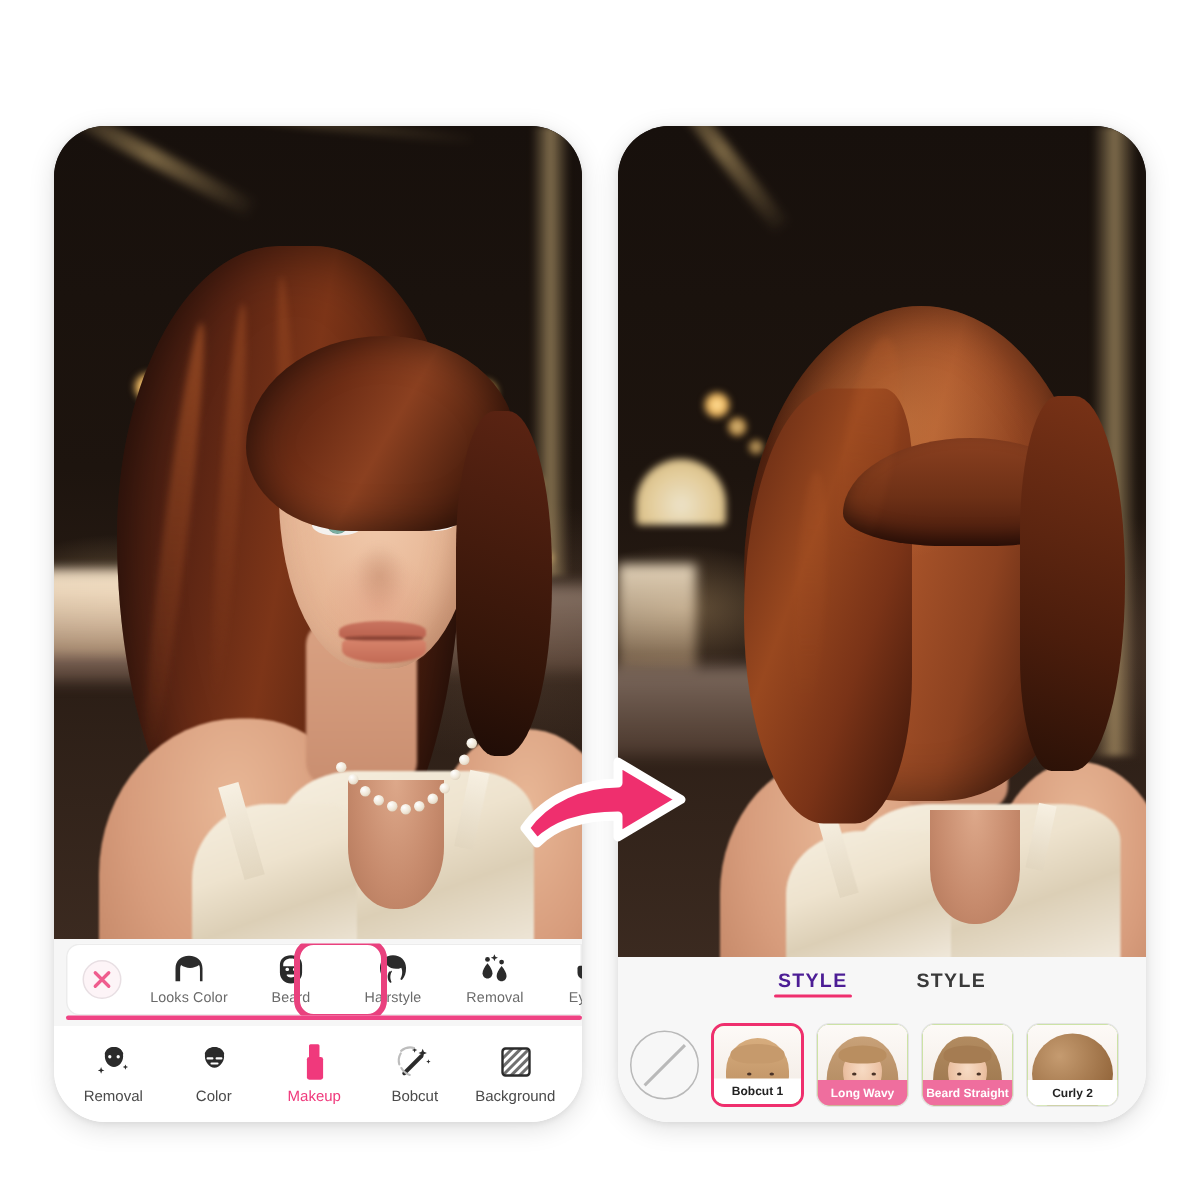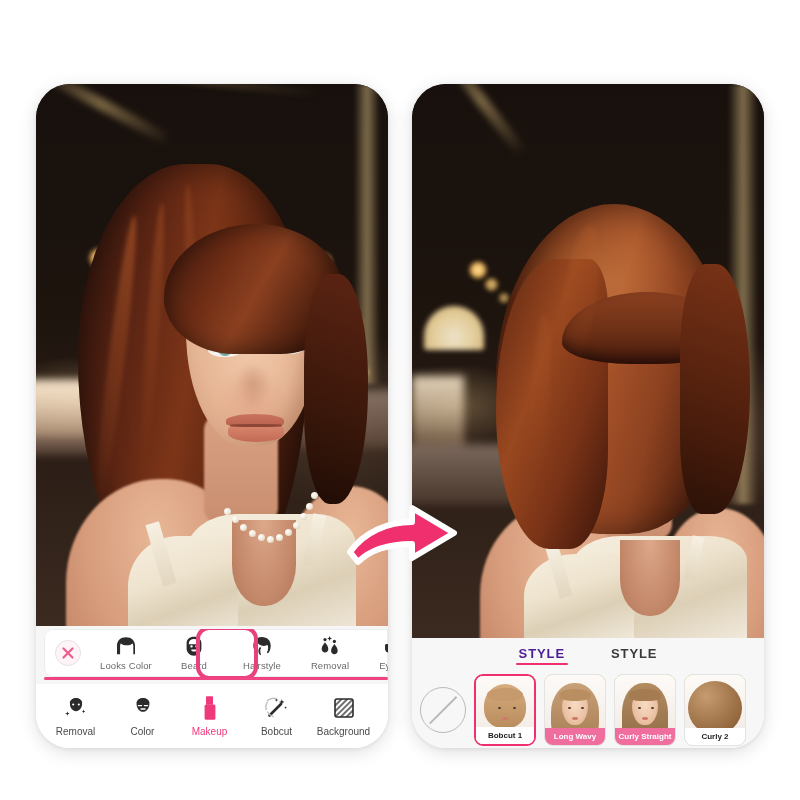--- a/index.html
+++ b/index.html
@@ -229,21 +229,21 @@
   }
   .nostyle{
     flex:0 0 44px;width:44px;height:44px;border-radius:50%;
     border:1.5px solid #b9b9b9;position:relative;
   }
   .nostyle:after{
     content:"";position:absolute;left:50%;top:3px;bottom:3px;width:1.5px;
     background:#b9b9b9;transform:translateX(-50%) rotate(45deg);
   }
   .thumb{
-    flex:0 0 62px;width:62px;height:72px;
+    flex:0 0 62px;width:62px;height:56px;
     border-radius:9px;
     background:#84cc16;
     border:1px solid #e3e3e3;
     position:relative;overflow:hidden;
     box-sizing:border-box;
   }
   .thumb.selected{border:2px solid #ef2f6e;}
   .thumb-img{position:absolute;inset:0;overflow:hidden;background:#fbf6f1;}
   .thumb-cap{
     position:absolute;left:0;right:0;bottom:0;height:17px;
@@ -566,21 +566,21 @@
       <div class="thumb">
         <div class="thumb-img">
           <div class="t-bg"></div>
           <div class="t-hair" style="top:8px;width:46px;height:64px;border-radius:46% 46% 14% 14%;background:linear-gradient(180deg,#b28b60,#8f6a43);"></div>
           <div class="t-face" style="top:18px;width:26px;height:32px;"></div>
           <div class="t-hair" style="top:14px;width:32px;height:12px;border-radius:50% 50% 36% 36%;background:#a57c52;"></div>
           <div class="t-eye" style="left:23px;top:32px;"></div>
           <div class="t-eye" style="left:36px;top:32px;"></div>
           <div class="t-mouth" style="top:42px;"></div>
         </div>
-        <div class="thumb-cap">Curly Straight</div>
+        <div class="thumb-cap">Beard Straight</div>
       </div>
 
 
       <div class="thumb">
         <div class="thumb-img">
           <div class="t-bg"></div>
           <div class="t-hair" style="top:6px;width:54px;height:54px;border-radius:50%;
                background:radial-gradient(circle at 34% 28%,#c59b70,#96693e 70%,#7b5531);"></div>
 
         </div>

